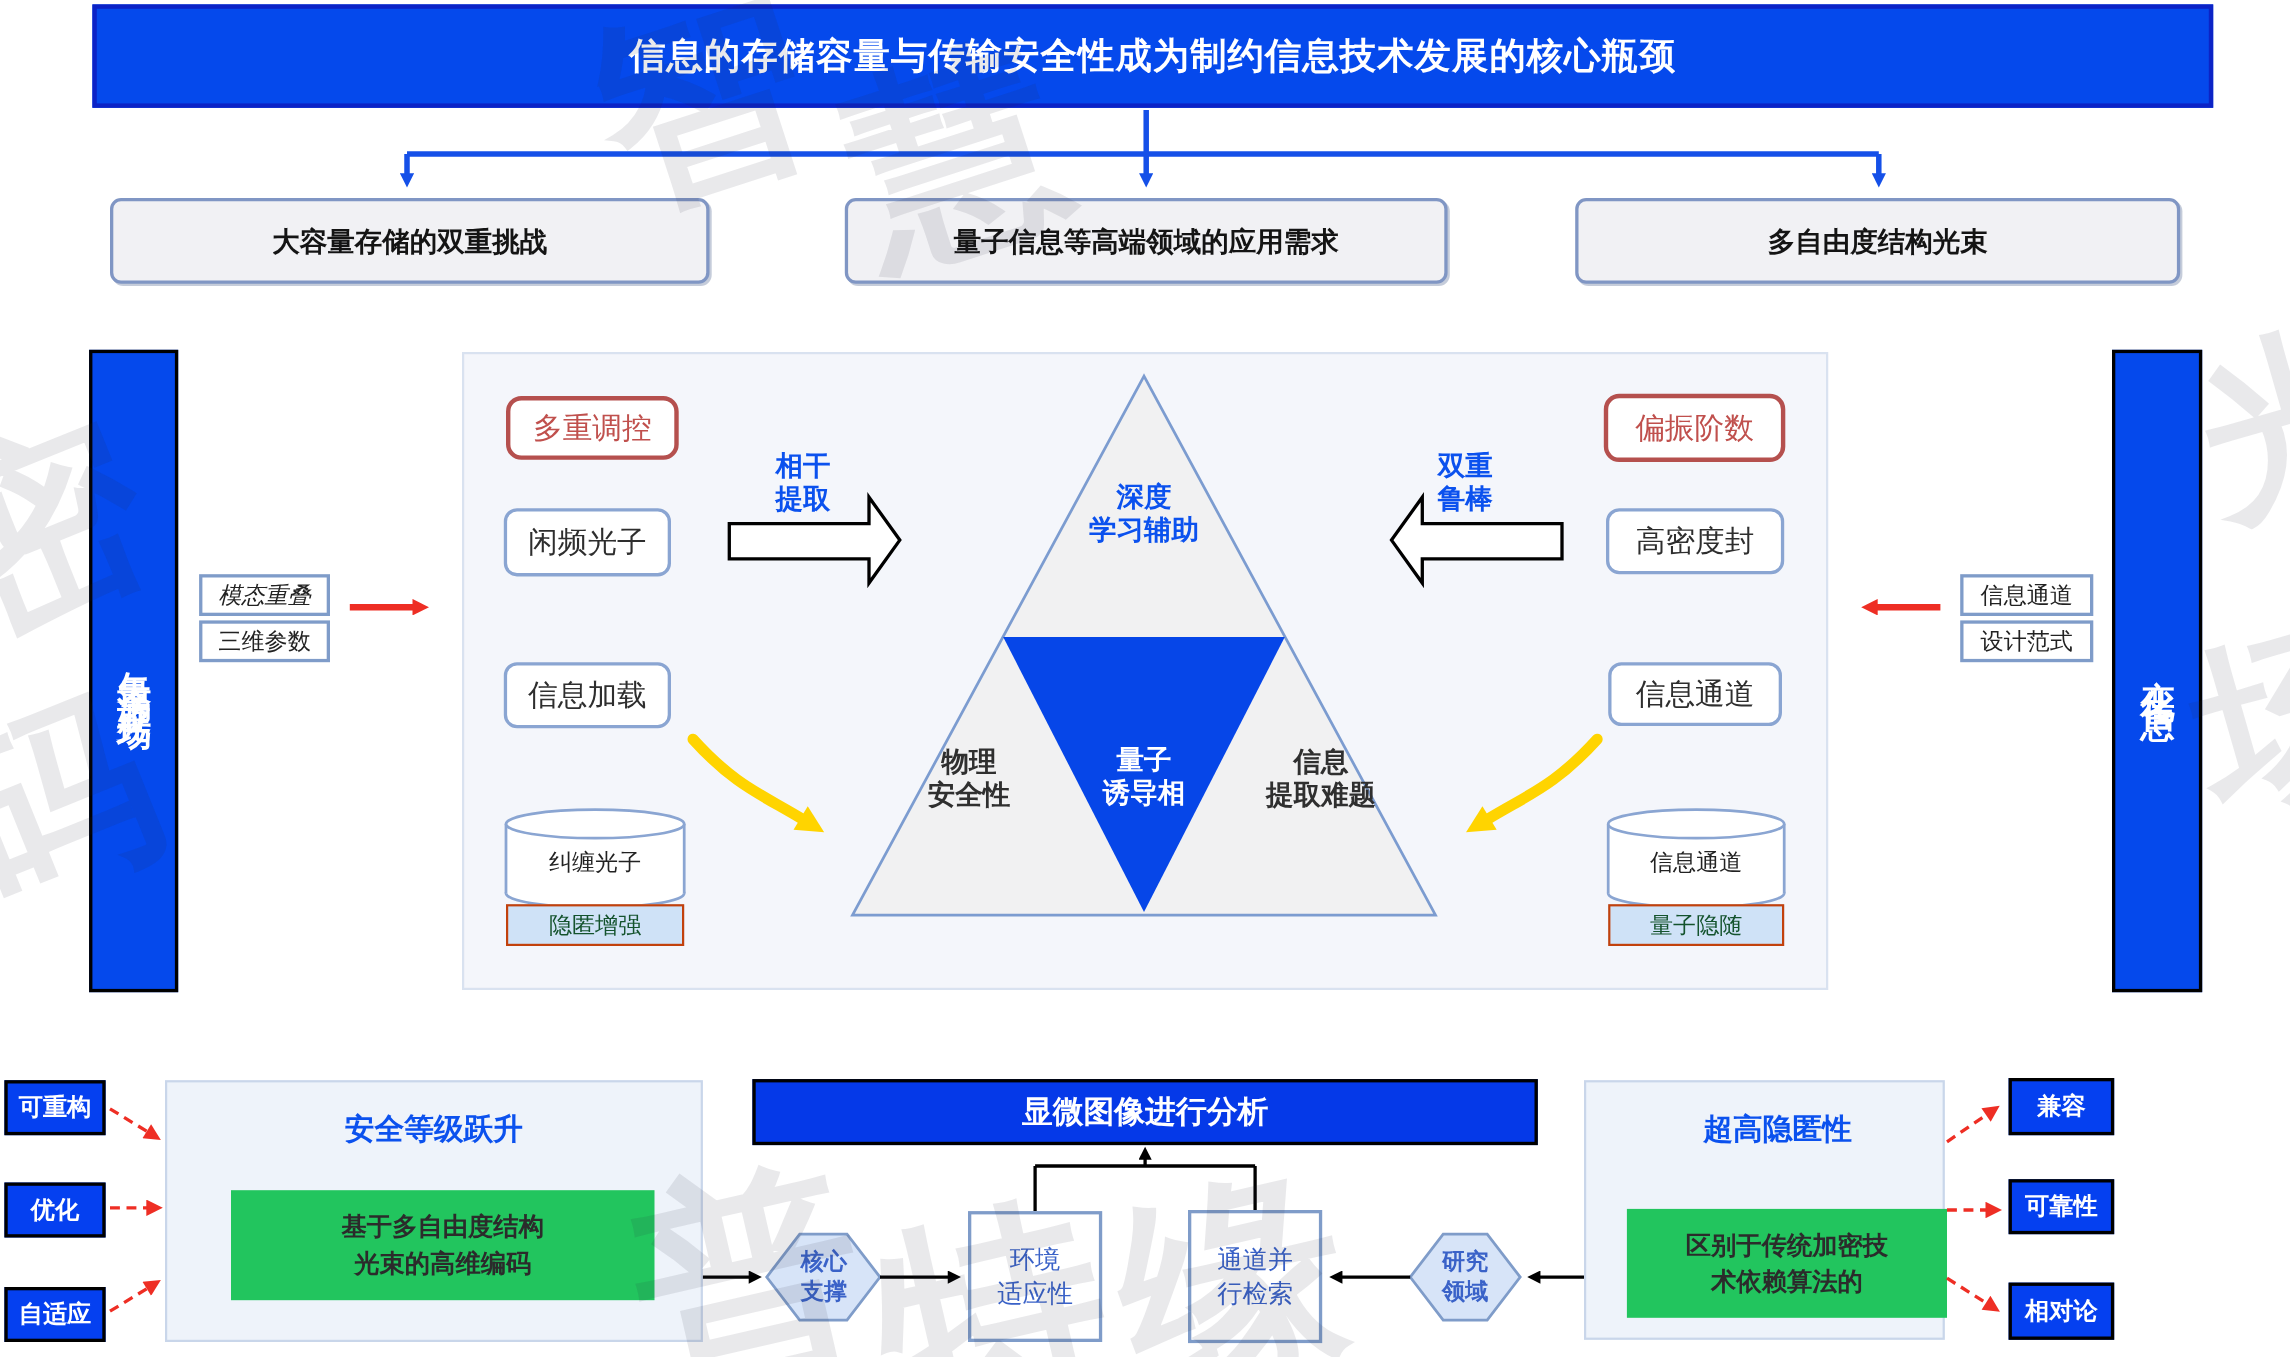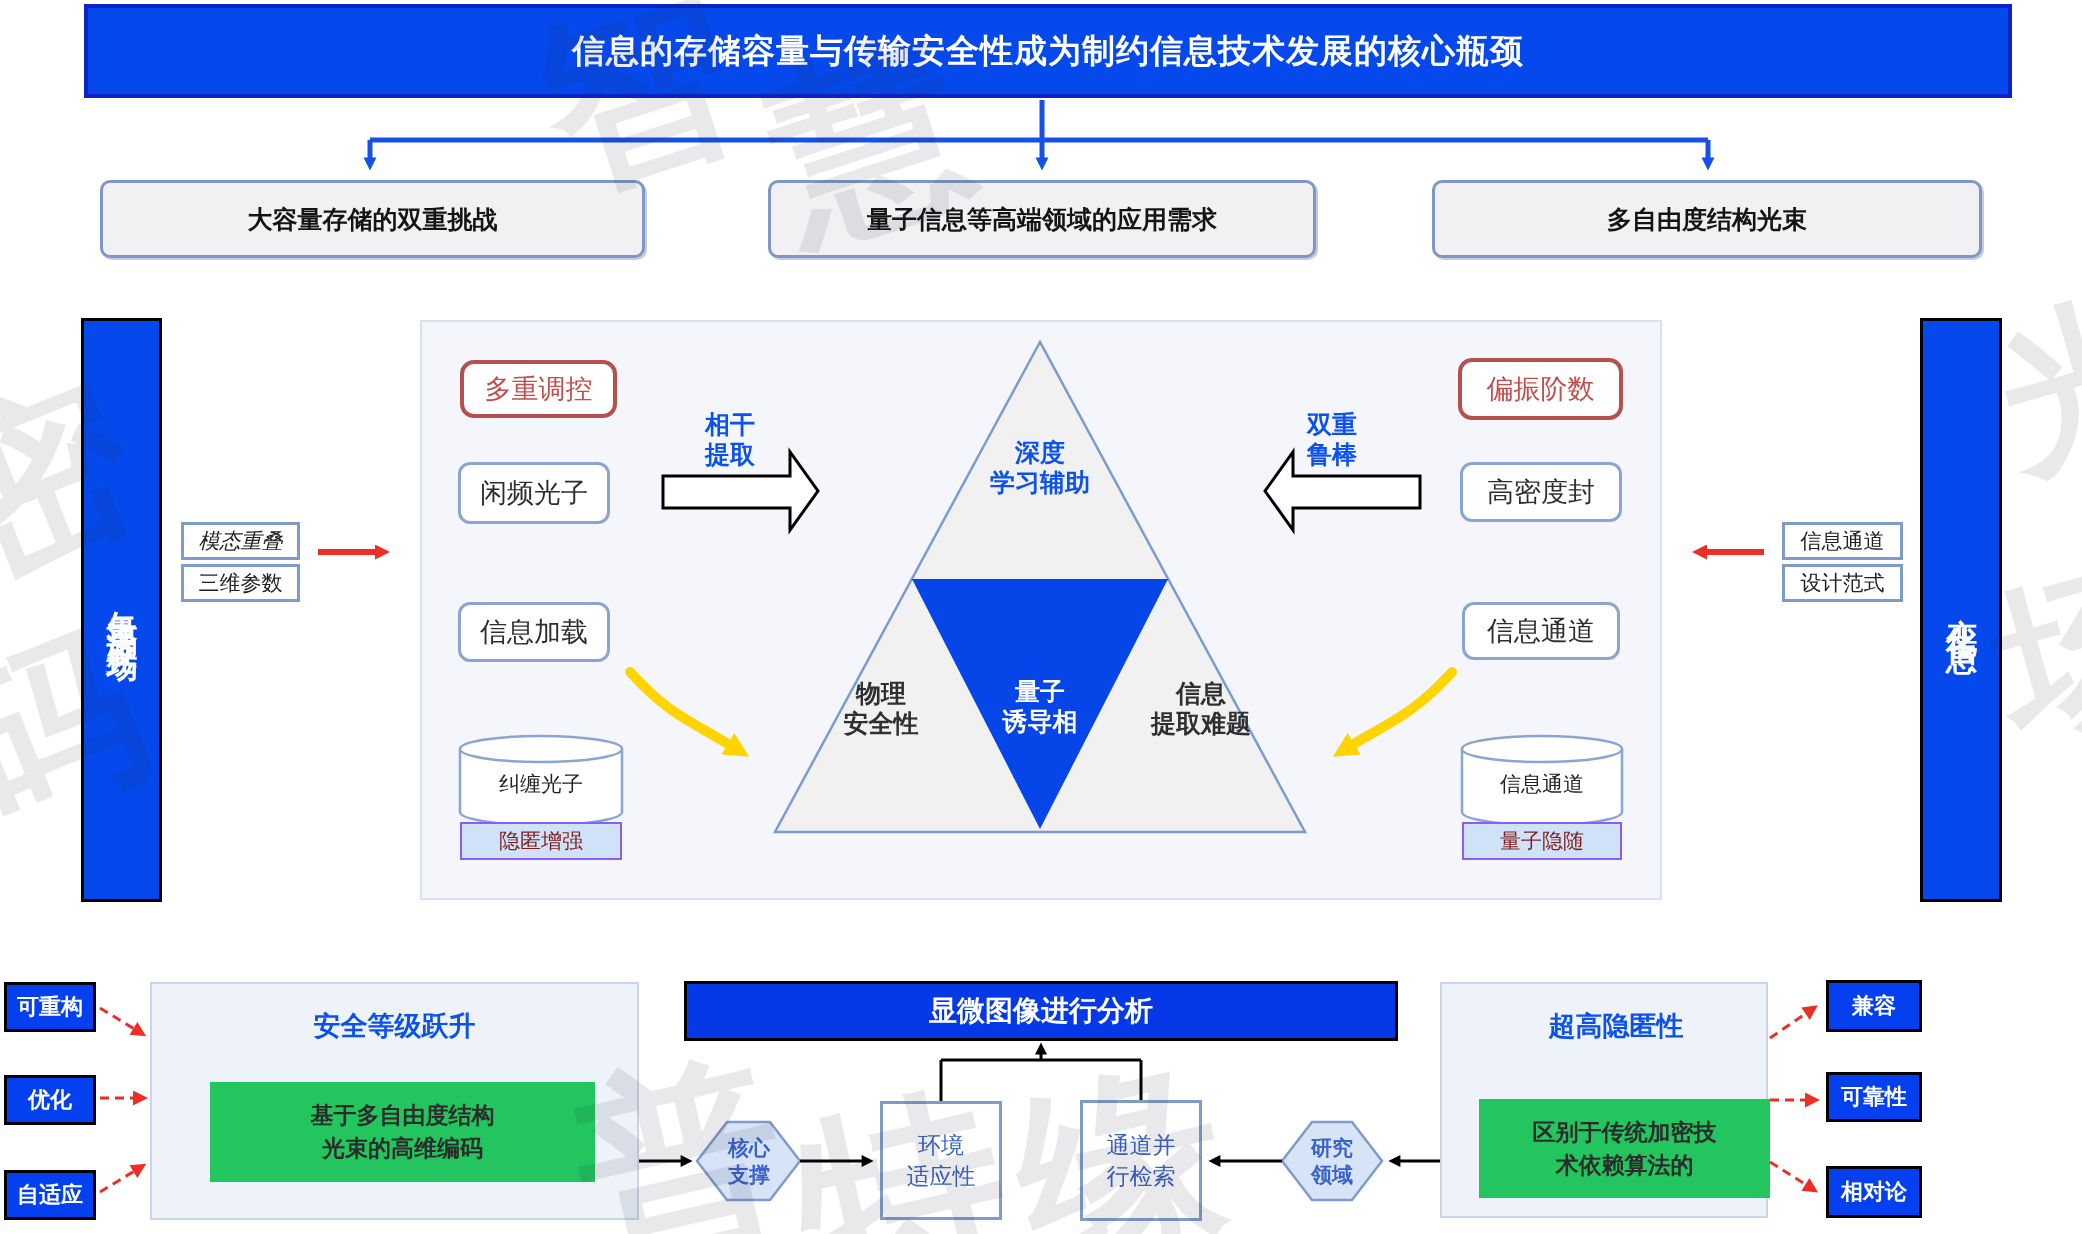--- a/index.html
+++ b/index.html
@@ -34,21 +34,21 @@
   .panel { background:#f4f6fb; border:2px solid #d9e2f0; }
   .redbox {
     background:#fff; border:4px solid #b5504e; border-radius:14px;
     color:#c0504d; font-size:27px;
   }
   .whitebox {
     background:#fff; border:3px solid #8aa5d2; border-radius:12px;
     color:#2e2e2e; font-size:27px;
   }
   .tagbox { background:#fff; border:3px solid #7f9cc9; color:#222; font-size:21px; }
-  .lighttag { background:#cfe2f7; border:2px solid #8b5cf6; color:#7f1d1d; font-size:21px; }
+  .lighttag { background:#cfe2f7; border:2px solid #c2410c; color:#14532d; font-size:21px; }
   .cyltext { color:#222; font-size:21px; }
   .bluelabel { color:#0b51ee; font-weight:bold; font-size:25px; line-height:30px; }
   .tribold { font-weight:bold; font-size:25px; line-height:30px; }
   .tri-top { color:#0b51ee; } .tri-center { color:#fff; } .tri-side { color:#2f2f2f; }
 
   .bluetag {
     background:#0540f0; border:3px solid #000; color:#fff;
     font-weight:bold; font-size:22px;
   }
   .bpanel { background:#eef3fa; border:2px solid #c9d6ea; }

